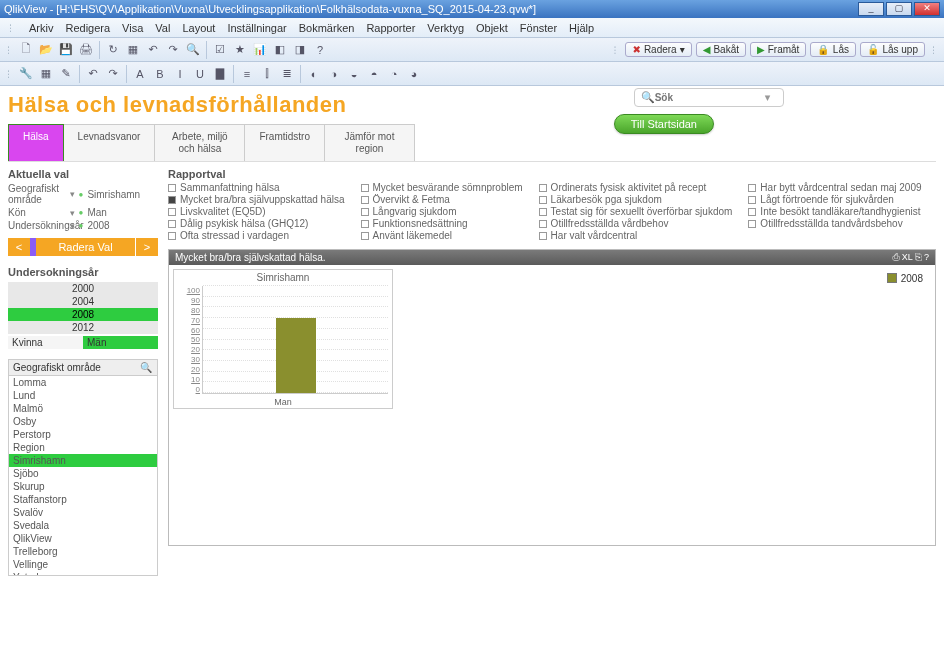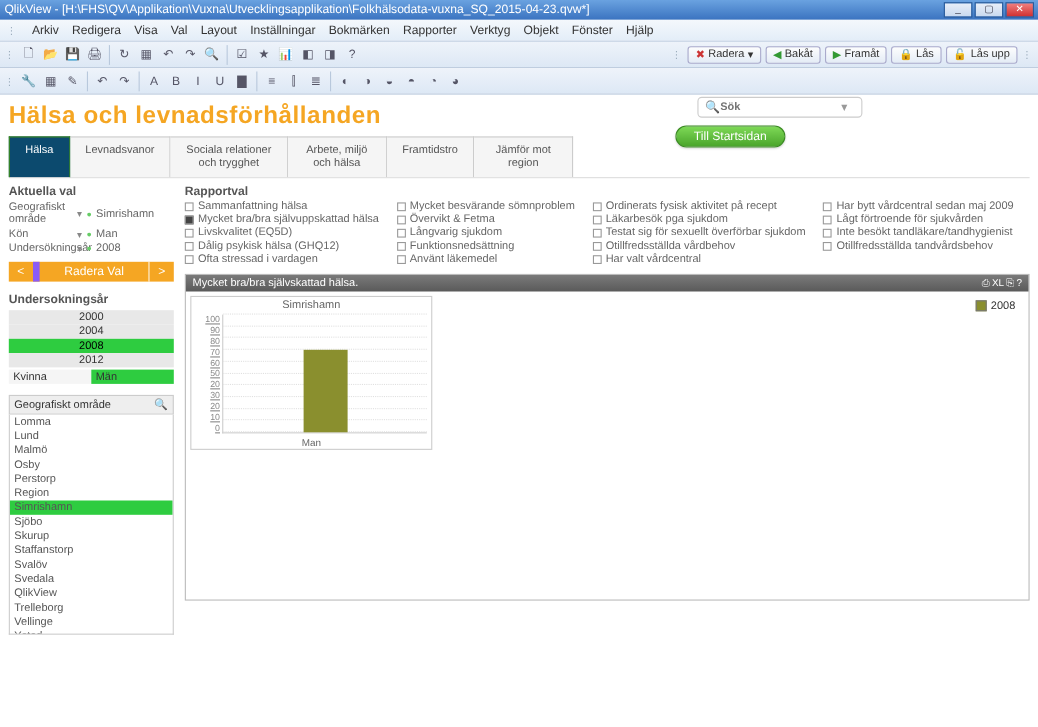--- a/index.html
+++ b/index.html
@@ -22,21 +22,21 @@
 .pill-btn { border: 1px solid #aac; background: linear-gradient(#fdfdfd,#e4ecf6); border-radius: 3px; padding: 1px 6px; font-size: 10px; display: inline-flex; align-items: center; gap: 3px; }
 
 .content { position: relative; padding: 6px 8px 16px 8px; }
 .big-title { color: #f5a623; font-size: 22px; font-weight: bold; letter-spacing: 0.5px; margin-bottom: 6px; white-space: nowrap; overflow: hidden; }
 .search-box { position: absolute; right: 160px; top: 2px; display: flex; align-items: center; border: 1px solid #ccc; border-radius: 4px; padding: 2px 6px; background: #fff; width: 150px; }
 .search-box input { border: none; outline: none; font-size: 10px; width: 110px; color: #999; font-weight: bold; }
 .start-btn { position: absolute; right: 230px; top: 28px; background: linear-gradient(#7ed957,#4aa52b); color: #fff; border-radius: 10px; padding: 3px 16px; font-size: 11px; border: 1px solid #3a8a22; box-shadow: 0 1px 2px rgba(0,0,0,.2); }
 
 .tabs { display: flex; border-bottom: 1px solid #ddd; margin-bottom: 6px; }
 .tab { padding: 6px 14px; border: 1px solid #ccc; border-bottom: none; background: #f5f5f5; font-size: 10px; color: #555; text-align: center; line-height: 1.2; }
-.tab.active { background: #0c4a6e; color: #fff; border-color: #3a8a22; }
+.tab.active { background: #d946ef; color: #fff; border-color: #3a8a22; }
 .tab + .tab { border-left: none; }
 .tab.twoline { min-width: 90px; }
 
 .layout { display: flex; gap: 10px; }
 .leftcol { width: 150px; flex-shrink: 0; }
 .rightcol { flex: 1; }
 
 .box-title { font-weight: bold; color: #555; font-size: 11px; margin-bottom: 2px; }
 .sel-row { display: flex; align-items: center; font-size: 10px; color: #666; padding: 1px 0; }
 .sel-row .lbl { width: 60px; }
@@ -187,22 +187,20 @@
     <span>🔍</span>
     <input type="text" placeholder="Sök" style="">
     <span style="color:#999">▾</span>
   </div>
 
   <button class="start-btn">Till Startsidan</button>
 
   <div class="tabs">
     <div class="tab active">Hälsa</div>
     <div class="tab">Levnadsvanor</div>
-    <div class="tab twoline" style="white-space:pre-line">Sociala relationer
-och trygghet</div>
     <div class="tab twoline" style="white-space:pre-line">Arbete, miljö
 och hälsa</div>
     <div class="tab">Framtidstro</div>
     <div class="tab twoline" style="white-space:pre-line">Jämför mot
 region</div>
   </div>
 
   <div class="layout">
 
     <div class="leftcol">

